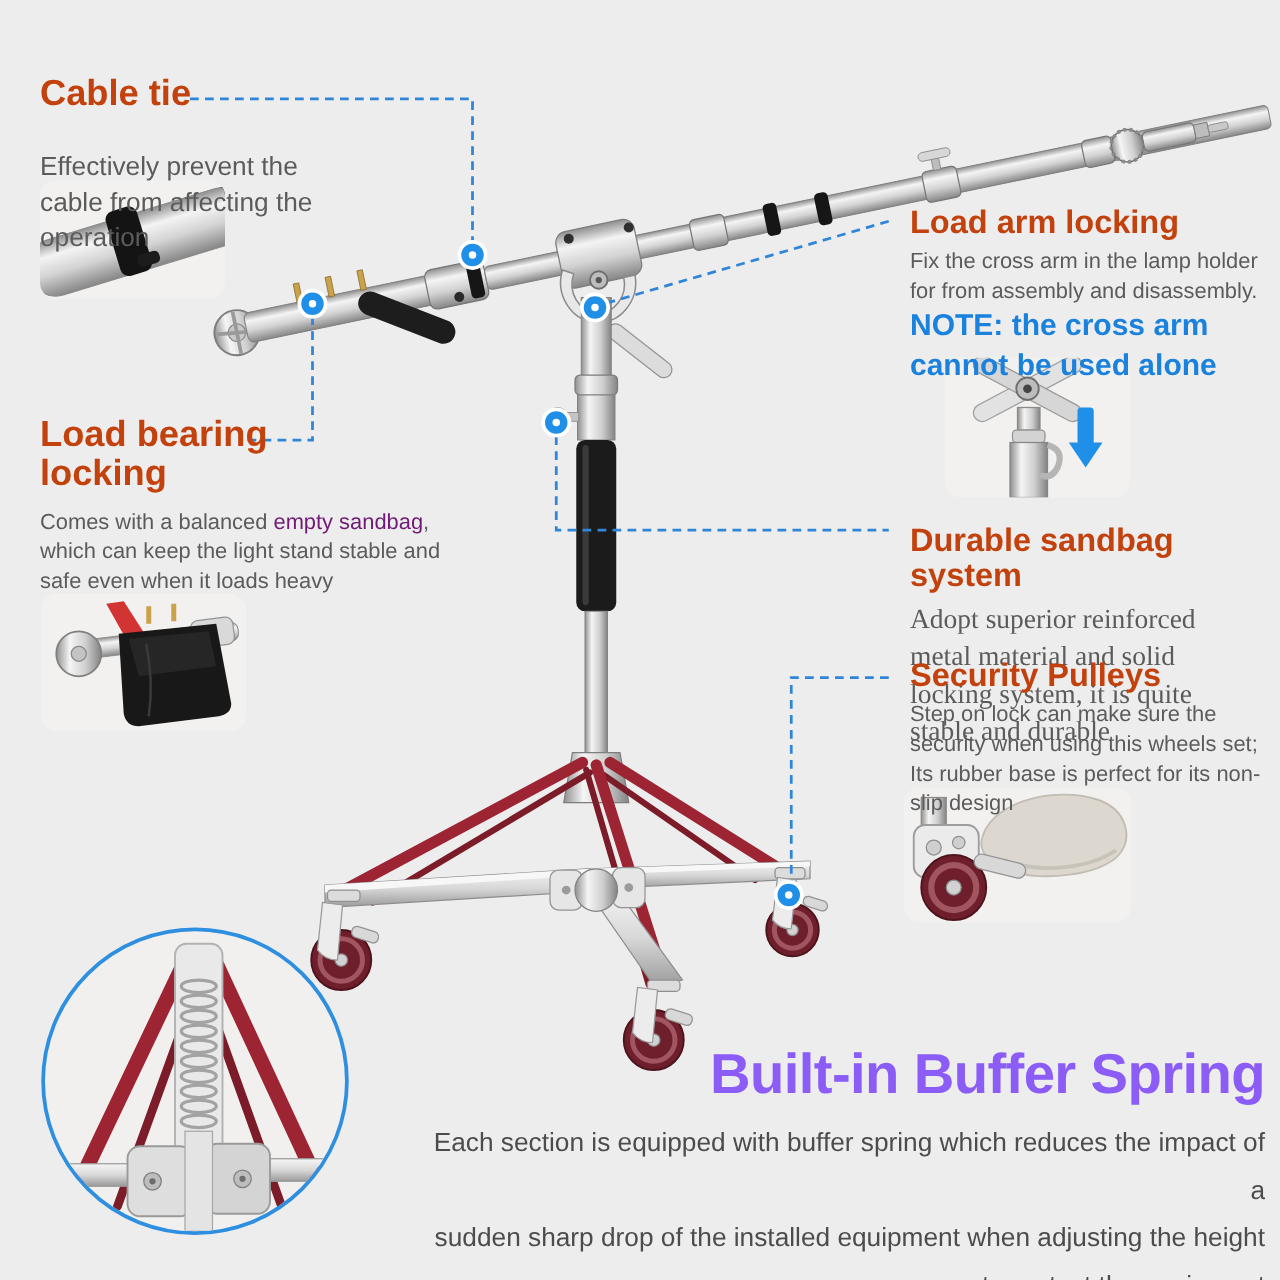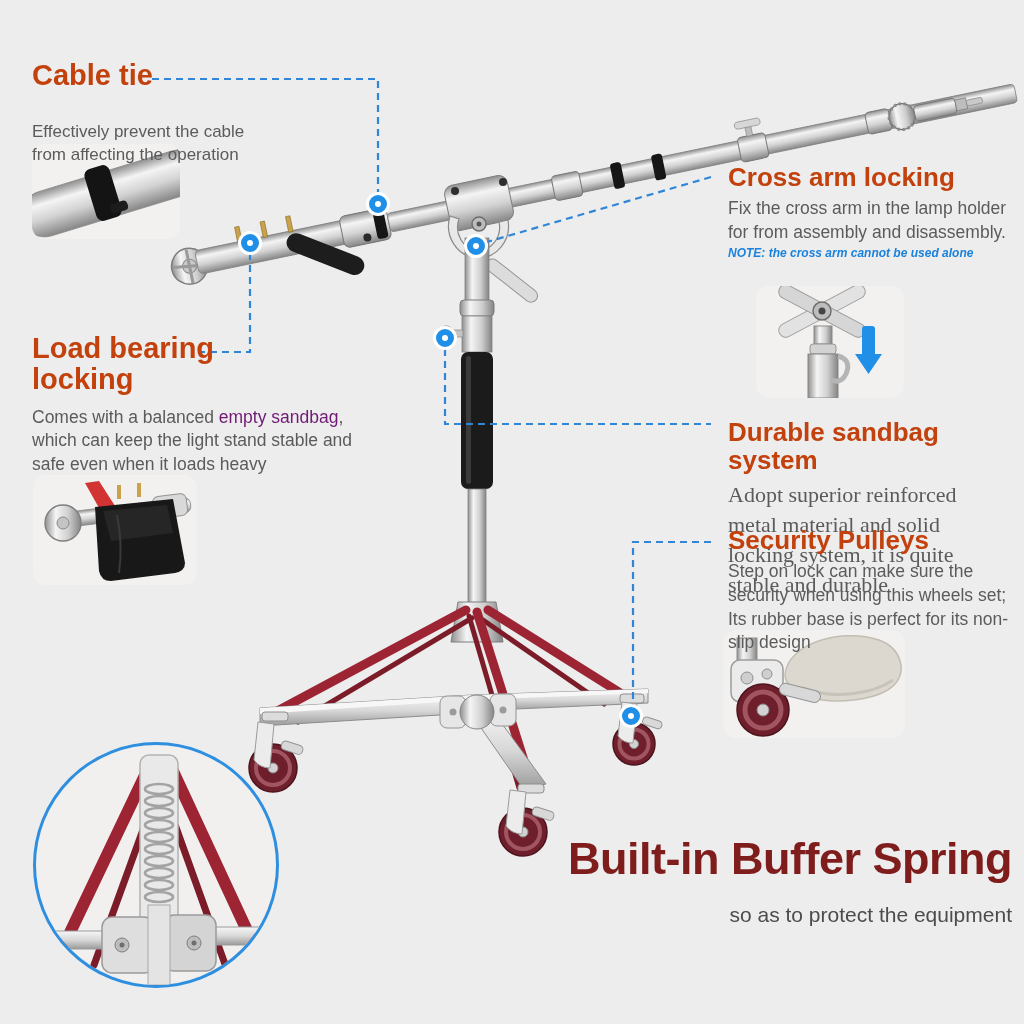--- a/index.html
+++ b/index.html
@@ -12,42 +12,42 @@
 
   
   .callout{position:absolute;}
   .callout h3{margin:0 0 6px 0;color:#c2410c;font-weight:bold;line-height:1.08;}
   .callout p{margin:0;color:#5b5b5b;line-height:1.36;}
   .hl{color:#701a75;}
   .note{color:#1a82dd;font-weight:bold;}
 
   .c-cable{left:32px;top:60px;width:250px;}
   .c-cable h3{font-size:29px;}
-  .c-cable p{font-size:17px;width:236px;margin-top:29px;}
+  .c-cable p{font-size:21px;width:236px;margin-top:29px;}
 
   .c-sandbag{left:32px;top:333px;width:330px;}
   .c-sandbag h3{font-size:29px;width:210px;}
   .c-sandbag p{font-size:17.5px;width:322px;margin-top:10px;}
 
   .c-crossarm{left:728px;top:163px;width:292px;}
   .c-crossarm h3{font-size:26px;}
   .c-crossarm p{font-size:17.5px;width:288px;}
-  .c-crossarm .note{display:block;font-size:12px;line-height:1.35;width:250px;font-style:italic;}
+  .c-crossarm .note{display:block;font-size:24px;line-height:1.35;width:250px;}
 
   .c-durable{left:728px;top:418px;width:292px;}
   .c-durable h3{font-size:26px;}
   .c-durable p{font-size:22px;width:280px;font-family:Liberation Serif, serif;}
 
   .c-security{left:728px;top:526px;width:300px;}
   .c-security h3{font-size:26px;}
   .c-security p{font-size:17.5px;width:300px;}
 
   
   .footer-title{position:absolute;left:520px;top:833px;width:492px;text-align:right;
-                color:#7f1d1d;font-size:45px;font-weight:bold;letter-spacing:-0.5px;}
+                color:#8b5cf6;font-size:45px;font-weight:bold;letter-spacing:-0.5px;}
   .footer-para{position:absolute;left:340px;top:896px;width:672px;text-align:right;
                color:#4c4c4c;font-size:21px;line-height:38px;}
 
   
   .inset{position:absolute;background:#f2f1ef;border-radius:13px;overflow:hidden;}
   .inset-cable{left:32px;top:144px;width:148px;height:95px;}
   .inset-sandbag{left:33px;top:475px;width:164px;height:110px;}
   .inset-crossarm{left:756px;top:286px;width:148px;height:112px;}
   .inset-wheel{left:723px;top:630px;width:182px;height:108px;}
   .inset-spring{left:33px;top:742px;width:240px;height:240px;border-radius:50%;
@@ -324,33 +324,35 @@
     <h3>Cable tie</h3>
     <p>Effectively prevent the cable from affecting the operation</p>
   </div>
 
   <div class="callout c-sandbag">
     <h3>Load bearing locking</h3>
     <p><span>Comes with a balanced </span><span class="hl">empty sandbag</span><span>, which can keep the light stand stable and safe even when it loads heavy</span></p>
   </div>
 
   <div class="callout c-crossarm">
-    <h3>Cross arm locking</h3>
+    <h3>Load arm locking</h3>
     <p><span>Fix the cross arm in the lamp holder for from assembly and disassembly.</span>
        <span class="note">NOTE: the cross arm cannot be used alone</span></p>
   </div>
 
   <div class="callout c-durable">
     <h3>Durable sandbag system</h3>
     <p>Adopt superior reinforced metal material and solid locking system, it is quite stable and durable</p>
   </div>
 
   <div class="callout c-security">
     <h3>Security Pulleys</h3>
     <p>Step on lock can make sure the security when using this wheels set; Its rubber base is perfect for its non-slip design</p>
   </div>
 
   <div class="footer-title">Built-in Buffer Spring</div>
   <div class="footer-para">
+    <div>Each section is equipped with buffer spring which reduces the impact of a</div>
+    <div>sudden sharp drop of the installed equipment when adjusting the height</div>
     <div>so as to protect the equipment</div>
   </div>
 
 </div>
 
 </body></html>

